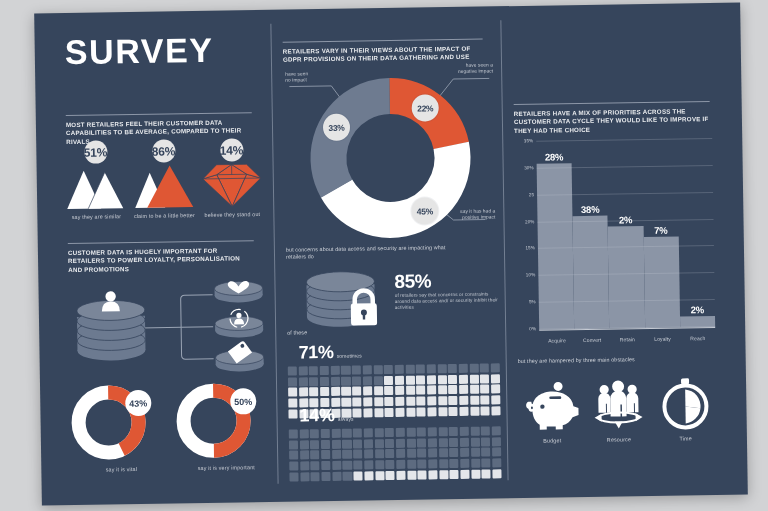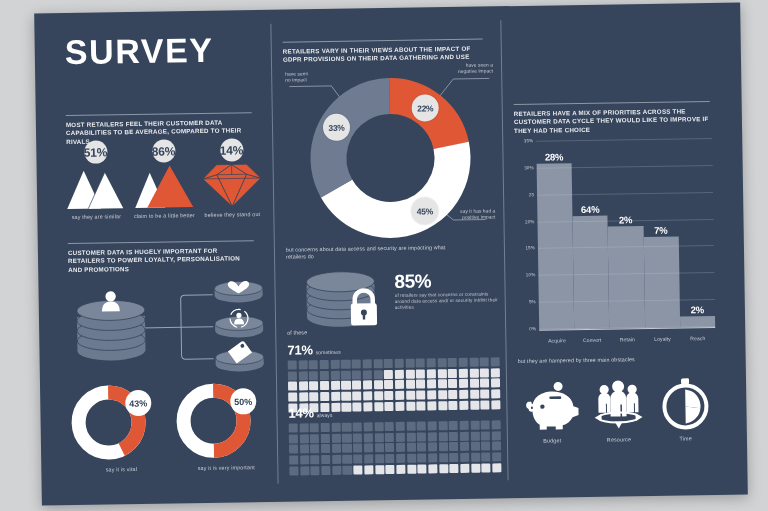--- a/index.html
+++ b/index.html
@@ -74,21 +74,21 @@
     box-shadow:0 0 0 1px rgba(54,69,92,.08);
   }
   .c2-sub{position:absolute;left:248px;top:237px;width:175px;}
 
   .lockrow{position:absolute;left:248px;top:262px;width:220px;height:62px;}
   .big85{color:#fff;font-size:19px;font-weight:700;letter-spacing:-.4px;line-height:19px;}
 
   .ofthese{position:absolute;left:248px;top:320px;}
   .waffleblk{position:absolute;left:248px;}
   .wafflelbl{display:flex;align-items:baseline;gap:3px;margin-bottom:3px;}
-  .wafflelbl .n{color:#fff;font-size:13px;font-weight:700;letter-spacing:-.3px;}
+  .wafflelbl .n{color:#fff;font-size:18px;font-weight:700;letter-spacing:-.3px;margin-left:11px;}
   .wafflelbl .t{color:#cfd3da;font-size:5px;letter-spacing:.1px;}
   .grid{display:grid;grid-template-columns:repeat(20,1fr);gap:1.6px;width:212px;}
   .cellsq{width:100%;aspect-ratio:1/1;border-radius:1px;}
   .on{background:#e4e6ea;}
   .off{background:#5d6b80;}
 
   
   .c3-hdr{position:absolute;left:478px;top:98px;width:196px;}
   .chart{position:absolute;left:478px;top:128px;width:200px;height:218px;}
   .plot{position:absolute;left:22px;right:2px;top:8px;bottom:22px;}
@@ -522,21 +522,21 @@
       <div class="c3-hdr hdr">RETAILERS HAVE A MIX OF PRIORITIES ACROSS THE CUSTOMER DATA CYCLE THEY WOULD LIKE TO IMPROVE IF THEY HAD THE CHOICE</div>
 
       <div class="chart">
         <div class="plot">
           <div class="bars">
               <div class="barwrap">
                 <div class="barval">28%</div>
                 <div class="bar" style="height: 88.5714%; background: rgb(139, 149, 166);"></div>
               </div>
               <div class="barwrap">
-                <div class="barval">64%</div>
+                <div class="barval">38%</div>
                 <div class="bar" style="height: 60%; background: rgb(139, 149, 166);"></div>
               </div>
               <div class="barwrap">
                 <div class="barval">2%</div>
                 <div class="bar" style="height: 54.2857%; background: rgb(139, 149, 166);"></div>
               </div>
               <div class="barwrap">
                 <div class="barval">7%</div>
                 <div class="bar" style="height: 48.5714%; background: rgb(139, 149, 166);"></div>
               </div>

